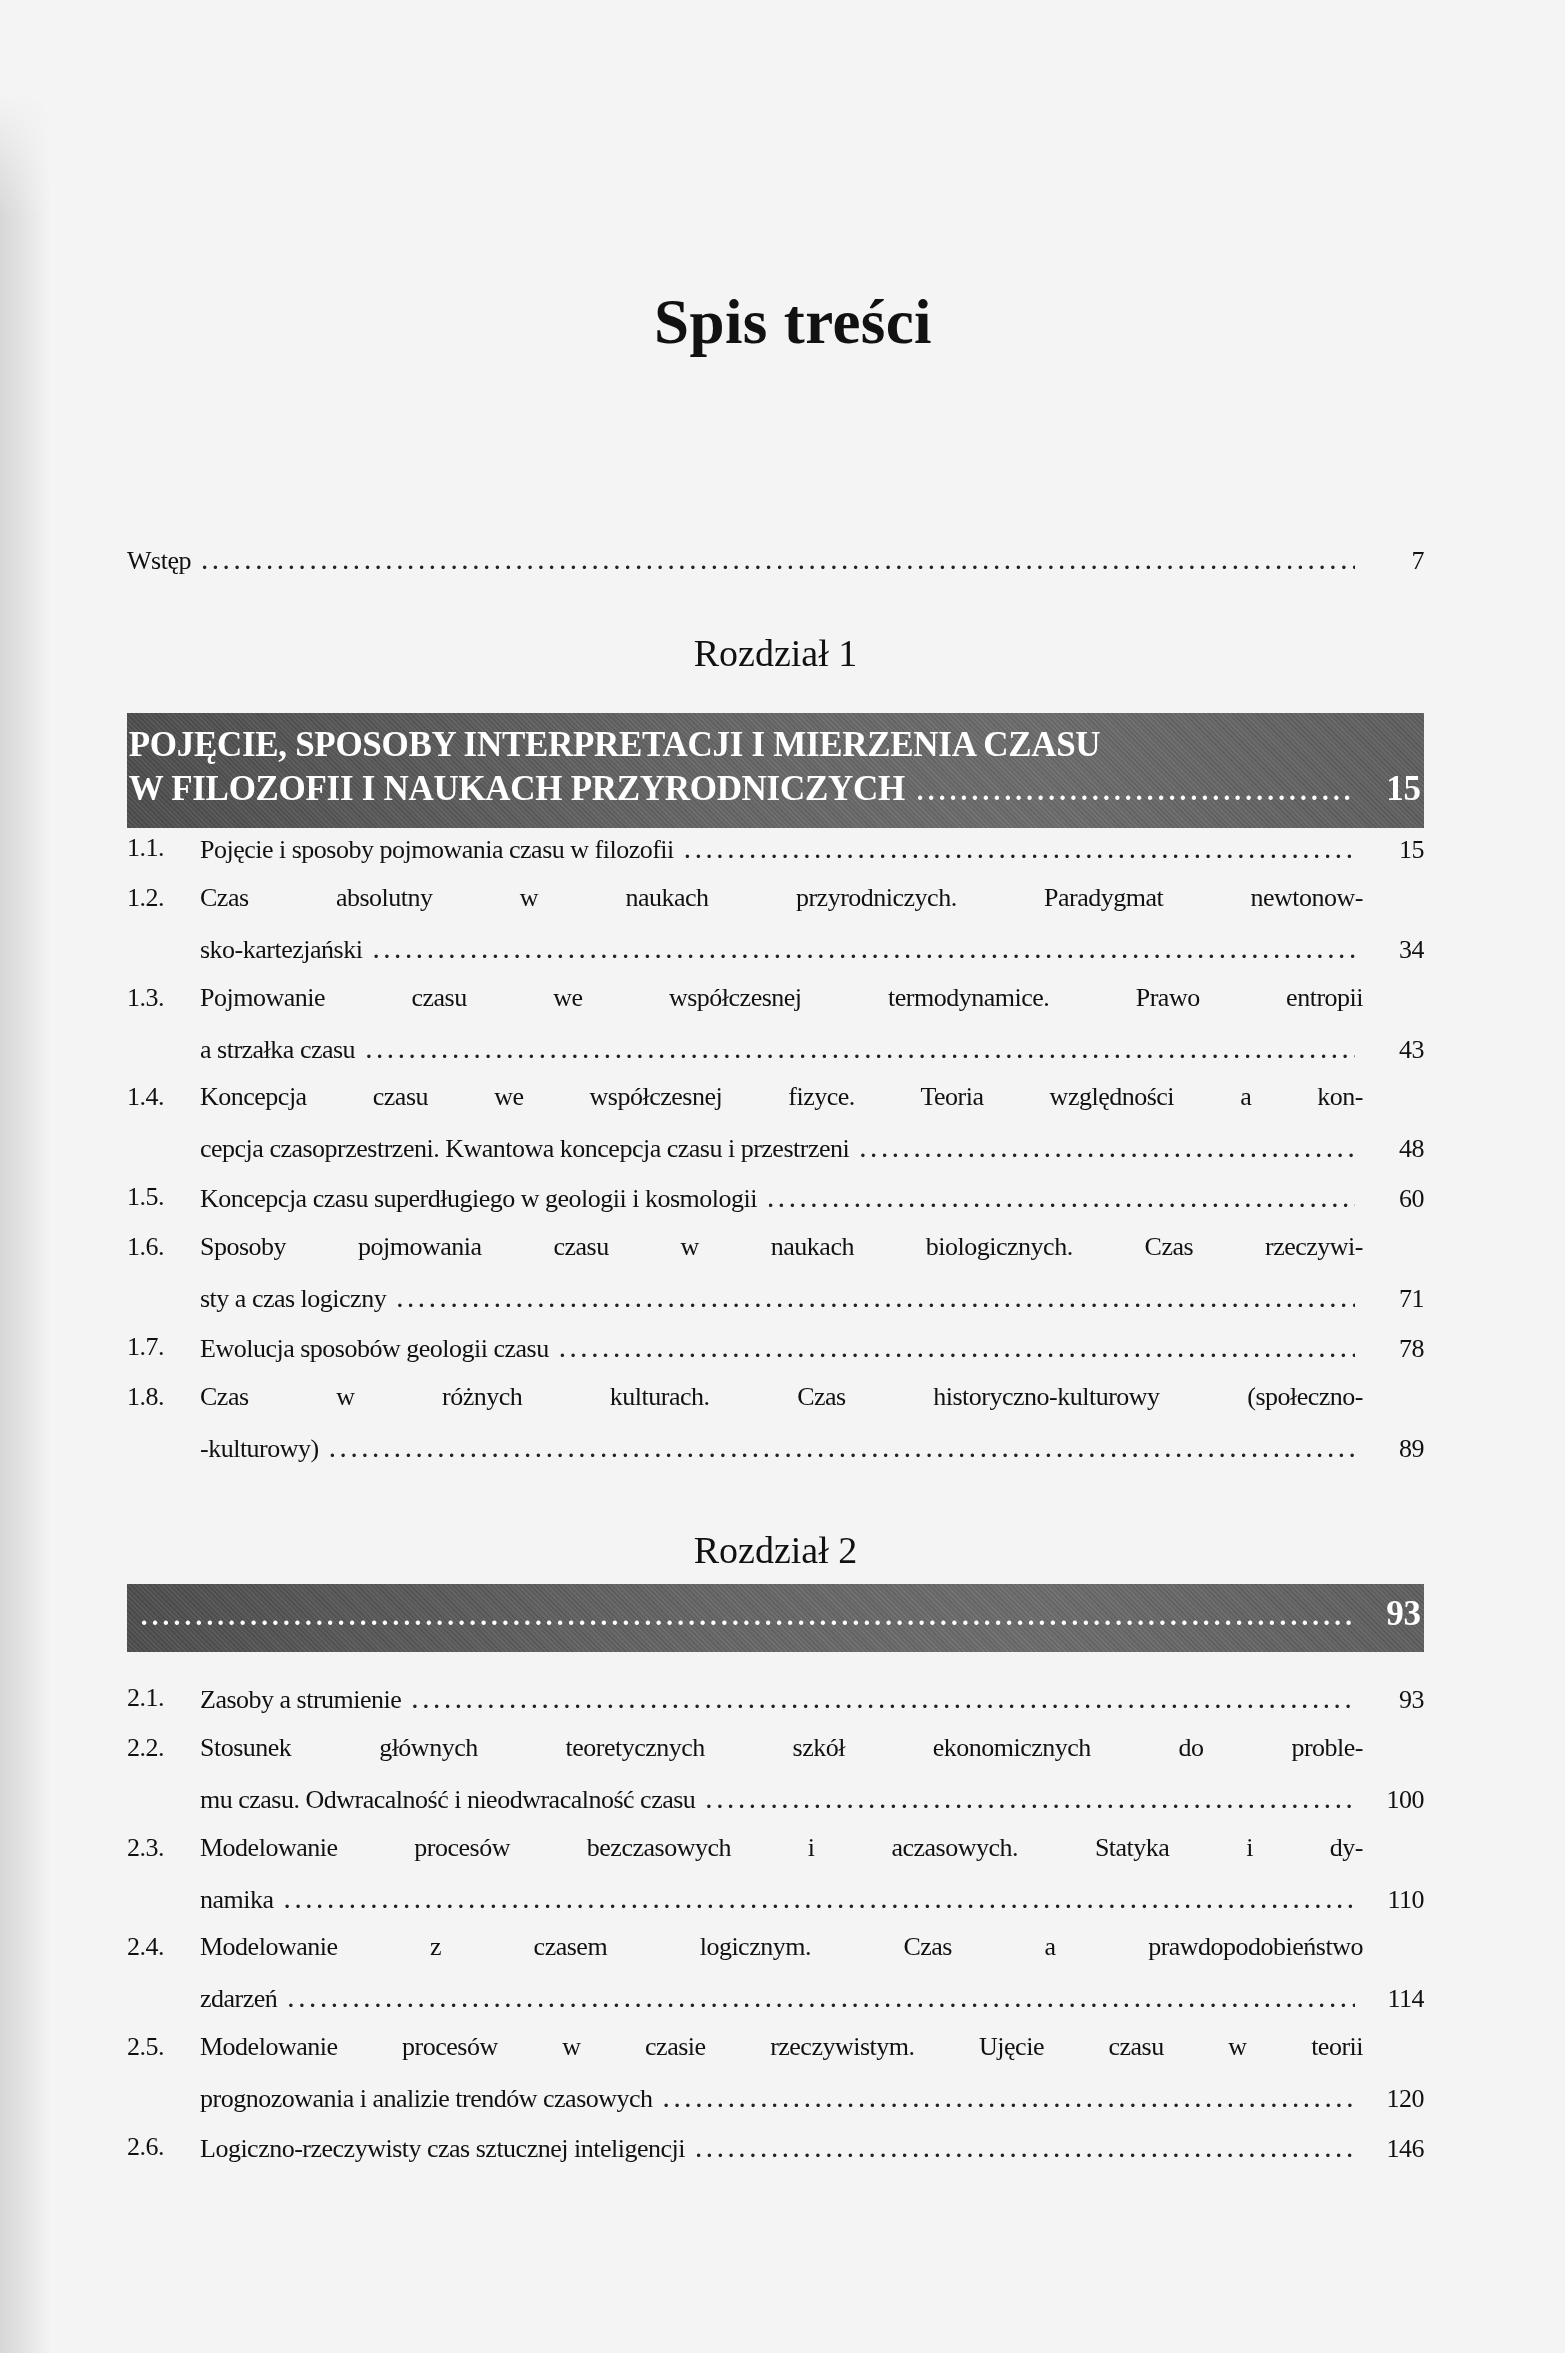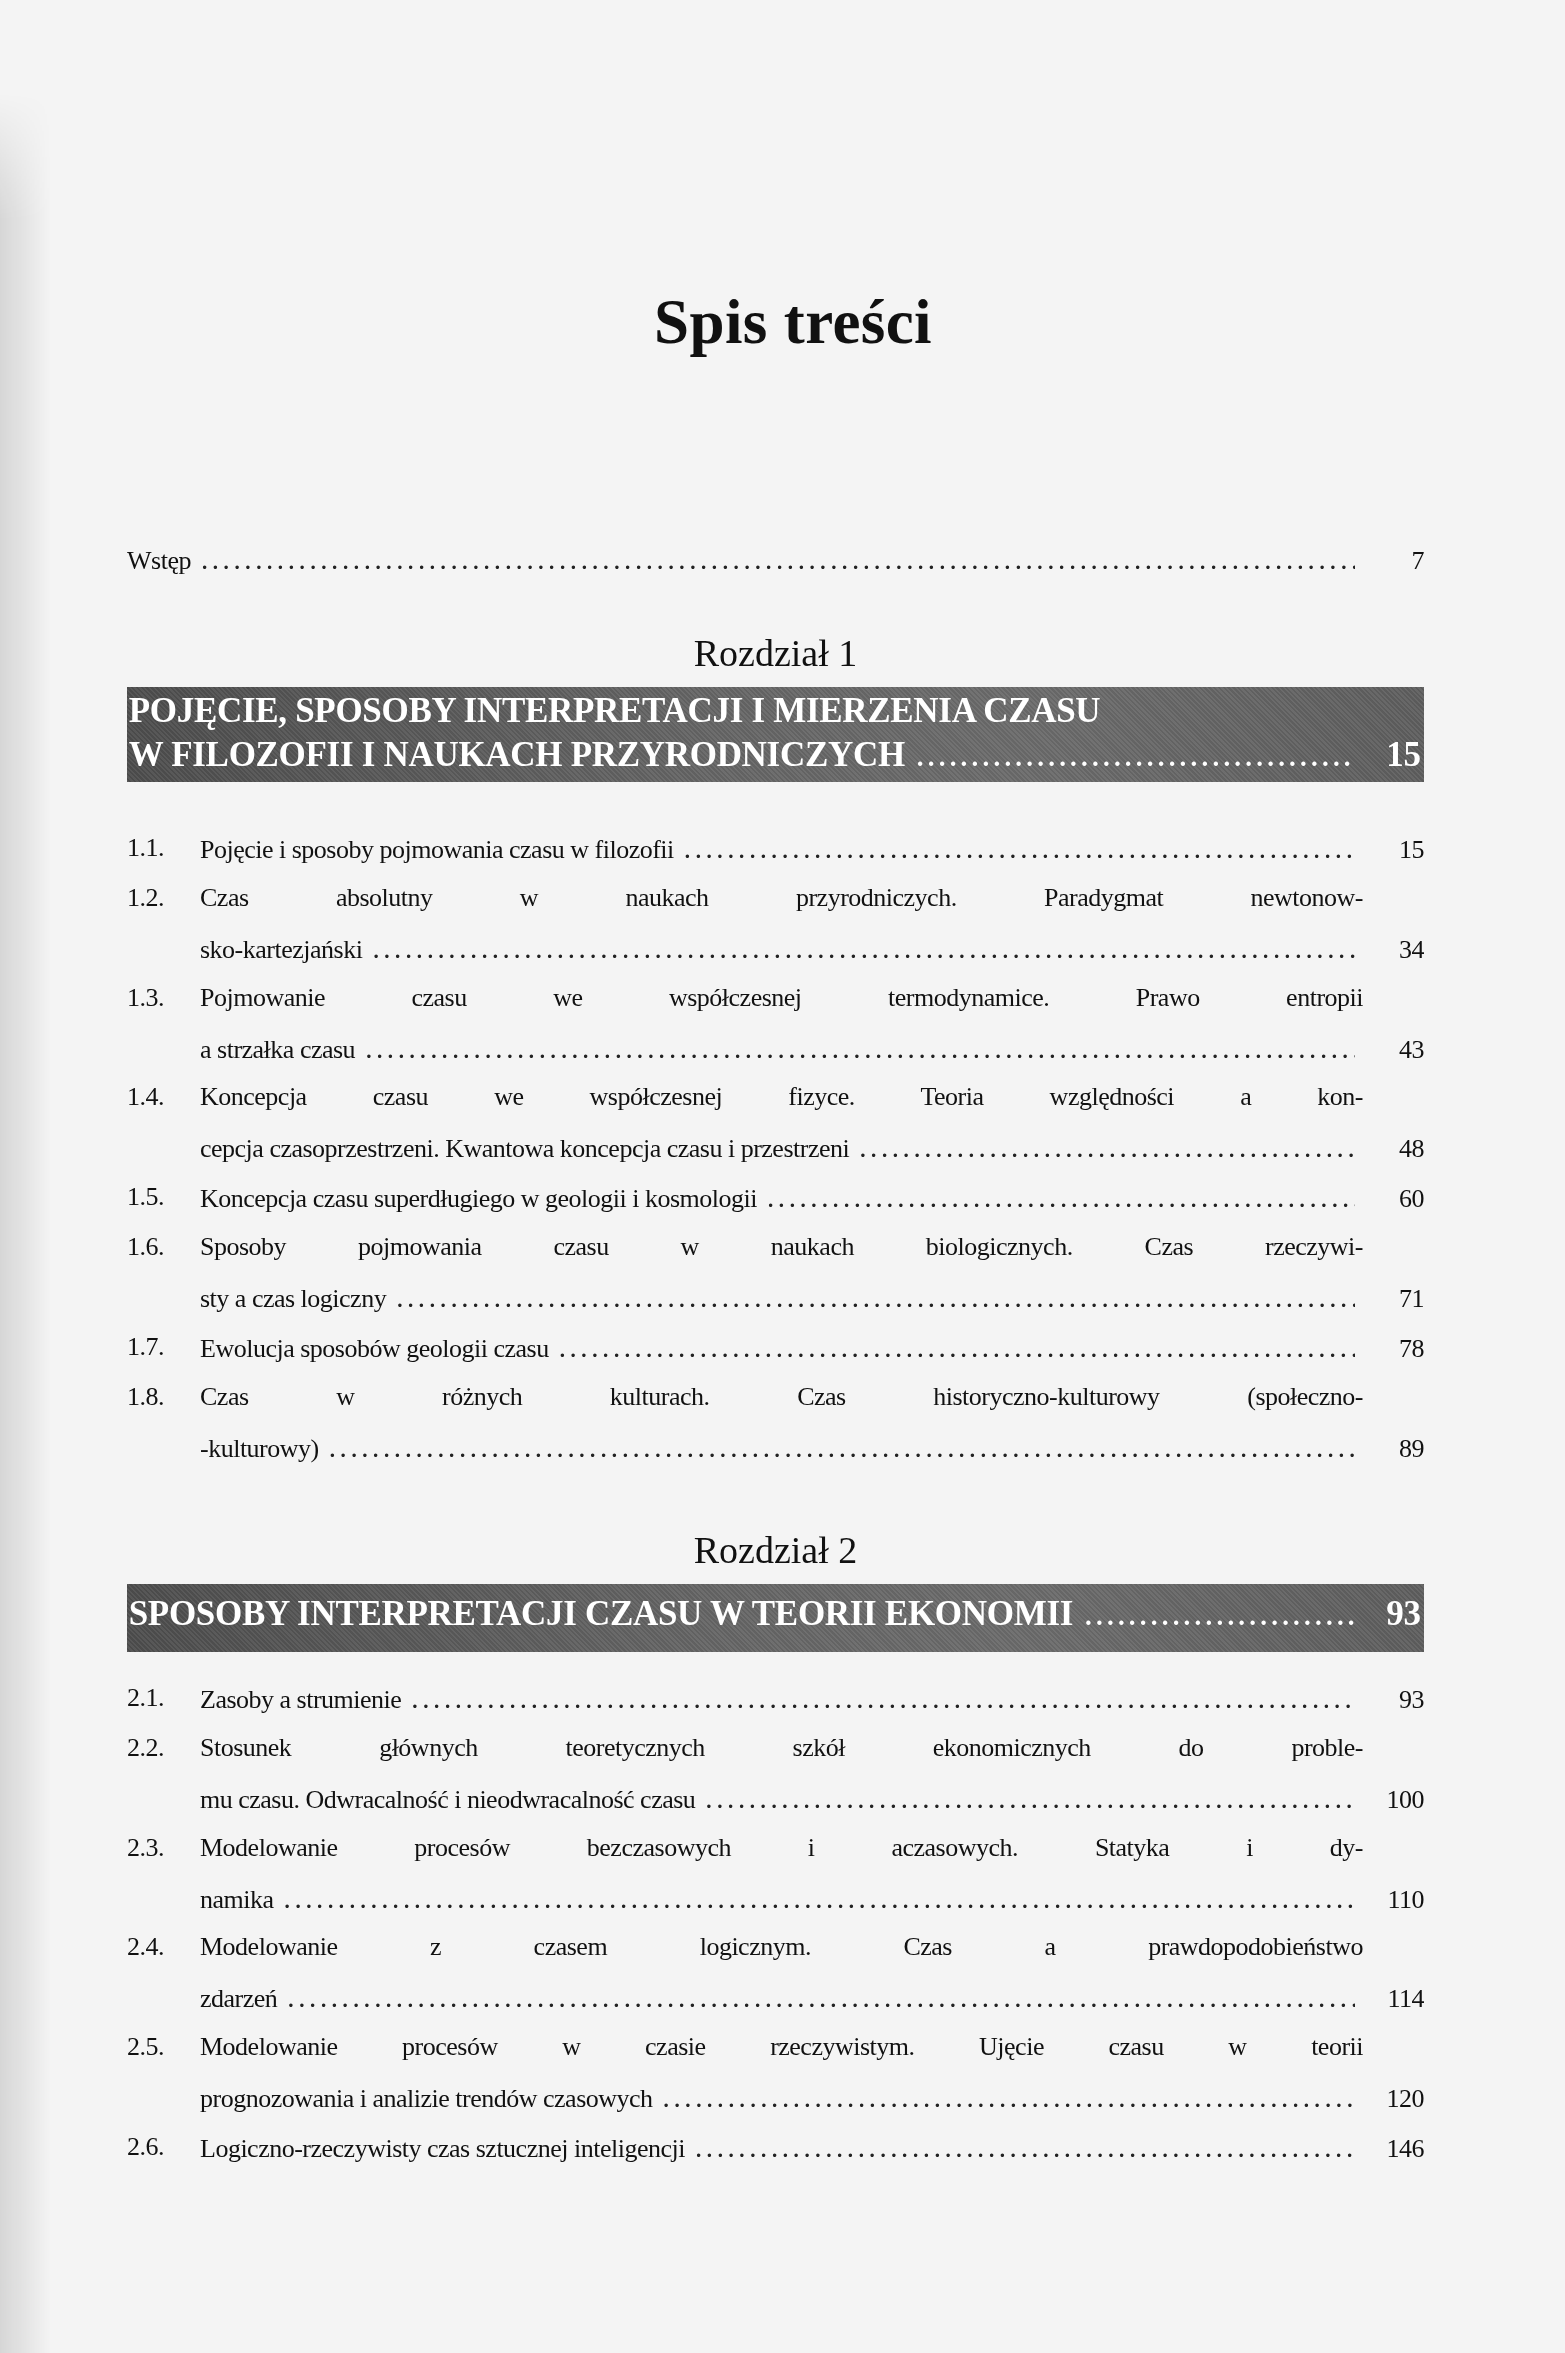--- a/index.html
+++ b/index.html
@@ -87,21 +87,21 @@
       <div class="line">
         <span class="txt">Wstęp</span>
         <span class="leader"></span>
         <span class="page">7</span>
       </div>
     </div>
   </div>
 
   <div class="chapter-label" style="top:634px">Rozdział 1</div>
 
-  <div class="band" style="top:687px; height:95px; padding-top:4px;">
+  <div class="band" style="top:713px; height:115px; padding-top:12px;">
     <div class="bline">
       <span class="txt">POJĘCIE, SPOSOBY INTERPRETACJI I MIERZENIA CZASU</span>
     </div>
     <div class="bline">
       <span class="txt">W FILOZOFII I NAUKACH PRZYRODNICZYCH</span>
       <span class="leader"></span>
       <span class="page">15</span>
     </div>
   </div>
 
@@ -200,21 +200,20 @@
             <span class="page">89</span>
           </div>
         </div>
       </div>
     </div>
 
   <div class="chapter-label" style="top:1531px">Rozdział 2</div>
 
   <div class="band" style="top:1584px; height:68px; padding-top:10px;">
     <div class="bline">
-      <span class="txt">SPOSOBY INTERPRETACJI CZASU W TEORII EKONOMII</span>
       <span class="leader"></span>
       <span class="page">93</span>
     </div>
   </div>
 
   <div id="ch2-sections">
       <div class="entry" style="top: 1673px;">
         <span class="num">2.1.</span>
         <div class="body">
           <div class="line">

